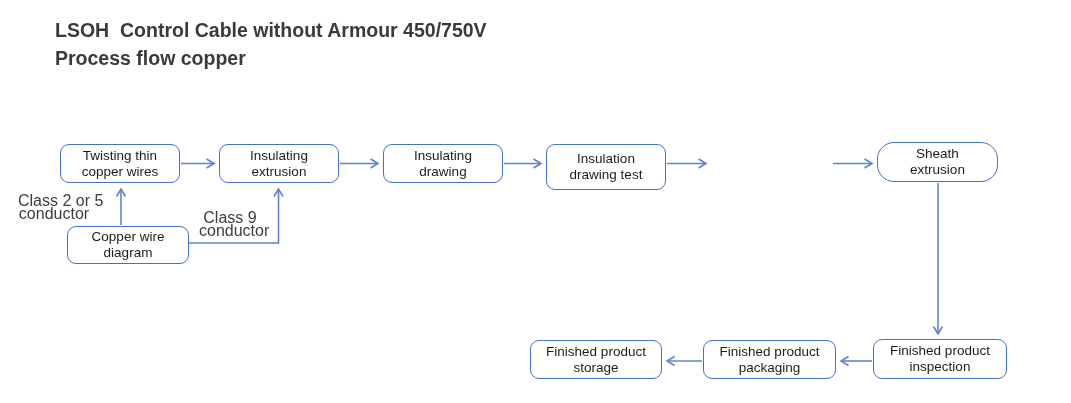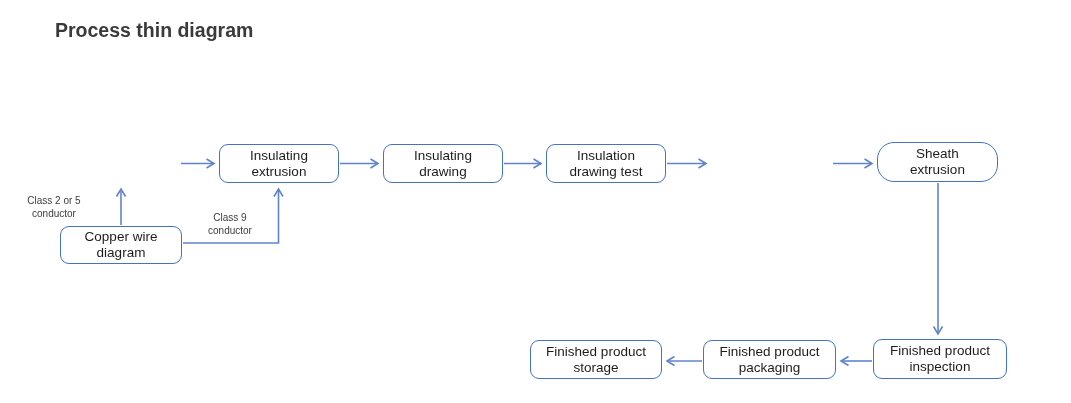--- a/index.html
+++ b/index.html
@@ -34,32 +34,32 @@
     text-align: center;
     color: #1c1c1c;
     font-size: 13.5px;
     line-height: 16px;
   }
   .node span { display: block; white-space: pre; }
   .annot {
     position: absolute;
     text-align: center;
     color: #3d3d3d;
-    font-size: 10px;
+    font-size: 16px;
     line-height: 13px;
   }
   .annot span { display: block; white-space: pre; }
   
   .n-twisting   { left: 60px;  top: 144px; width: 120px; height: 39px; }
   .n-insulex    { left: 219px; top: 144px; width: 120px; height: 39px; }
   .n-insulcure  { left: 383px; top: 144px; width: 120px; height: 39px; }
-  .n-spark      { left: 546px; top: 144px; width: 120px; height: 39px; }
+  .n-spark      { left: 546px; top: 144px; width: 120px; height: 46px; }
   .n-laying     { left: 711px; top: 144px; width: 121px; height: 39px; }
   .n-sheath     { left: 877px; top: 142px; width: 121px; height: 40px; border-radius: 17px; }
-  .n-copper     { left: 60px;  top: 226px; width: 122px; height: 38px; }
+  .n-copper     { left: 67px;  top: 226px; width: 122px; height: 38px; }
   .n-inspect    { left: 873px; top: 339px; width: 134px; height: 40px; }
   .n-package    { left: 703px; top: 340px; width: 133px; height: 39px; }
   .n-storage    { left: 530px; top: 340px; width: 132px; height: 39px; }
   .a-class25 { left: 18px;  top: 194px; width: 72px; }
   .a-class1  { left: 199px; top: 211px; width: 62px; }
   svg.connectors { position: absolute; left: 0; top: 0; }
 </style>
 </head>
 <body>
 
@@ -79,23 +79,28 @@
       <line x1="833" y1="163.5" x2="872" y2="163.5" marker-end="url(#arrowhead)" stroke="#5F84CC"></line>
       <line x1="938" y1="183" x2="938" y2="334" marker-end="url(#arrowhead)" stroke="#5F84CC"></line>
       <line x1="872" y1="361" x2="841" y2="361" marker-end="url(#arrowhead)" stroke="#5F84CC"></line>
       <line x1="702" y1="361" x2="667" y2="361" marker-end="url(#arrowhead)" stroke="#5F84CC"></line>
       <line x1="121" y1="225" x2="121" y2="189" marker-end="url(#arrowhead)" stroke="#5F84CC"></line>
       <polyline points="183,243 278.5,243 278.5,189" marker-end="url(#arrowhead)" stroke="#5F84CC"></polyline>
     </g>
   </svg>
 
   <div class="title">
-    <span class="title-line">Process thin diagram</span>
+    <span class="title-line">LSOH  Control Cable without Armour 450/750V</span>
+    <span class="title-line">Process flow copper</span>
   </div>
 
+  <div class="node n-twisting">
+    <span>Twisting thin</span>
+    <span>copper wires</span>
+  </div>
   <div class="node n-insulex">
     <span>Insulating</span>
     <span>extrusion</span>
   </div>
   <div class="node n-insulcure">
     <span>Insulating</span>
     <span>drawing</span>
   </div>
   <div class="node n-spark">
     <span>Insulation</span>

